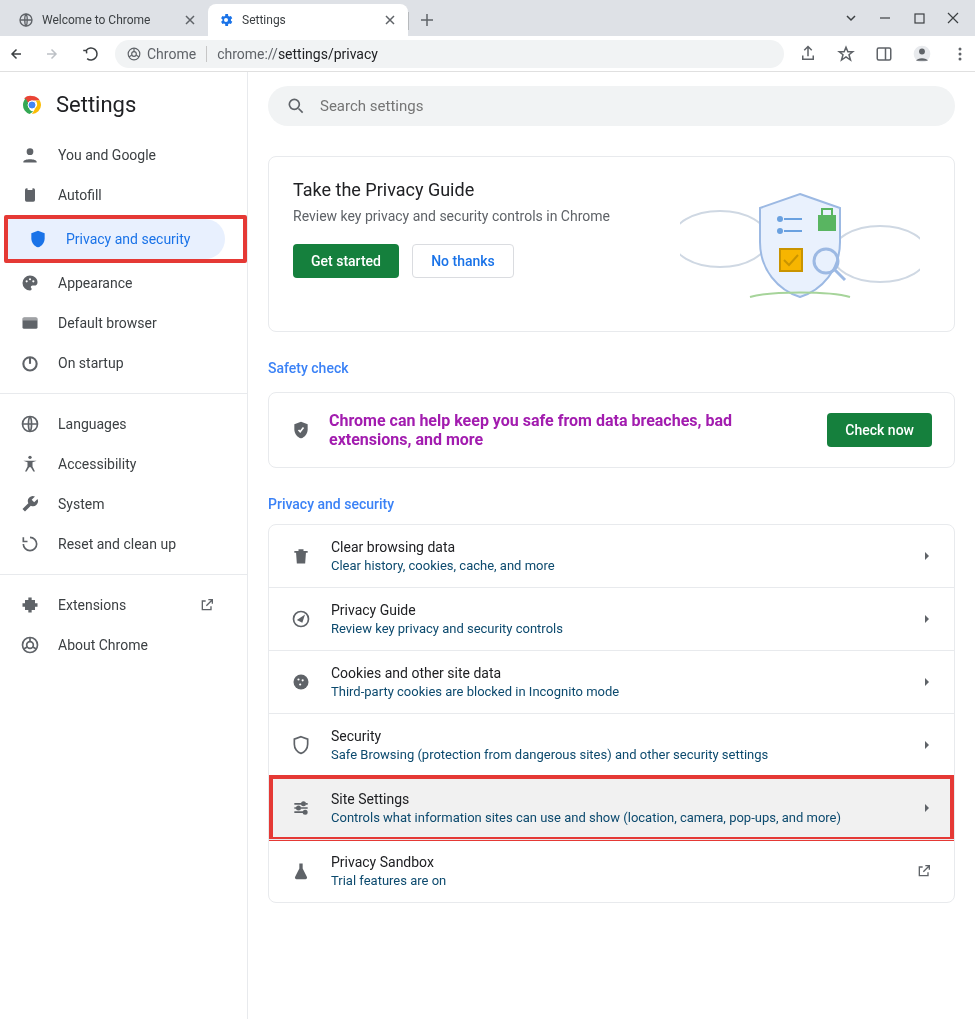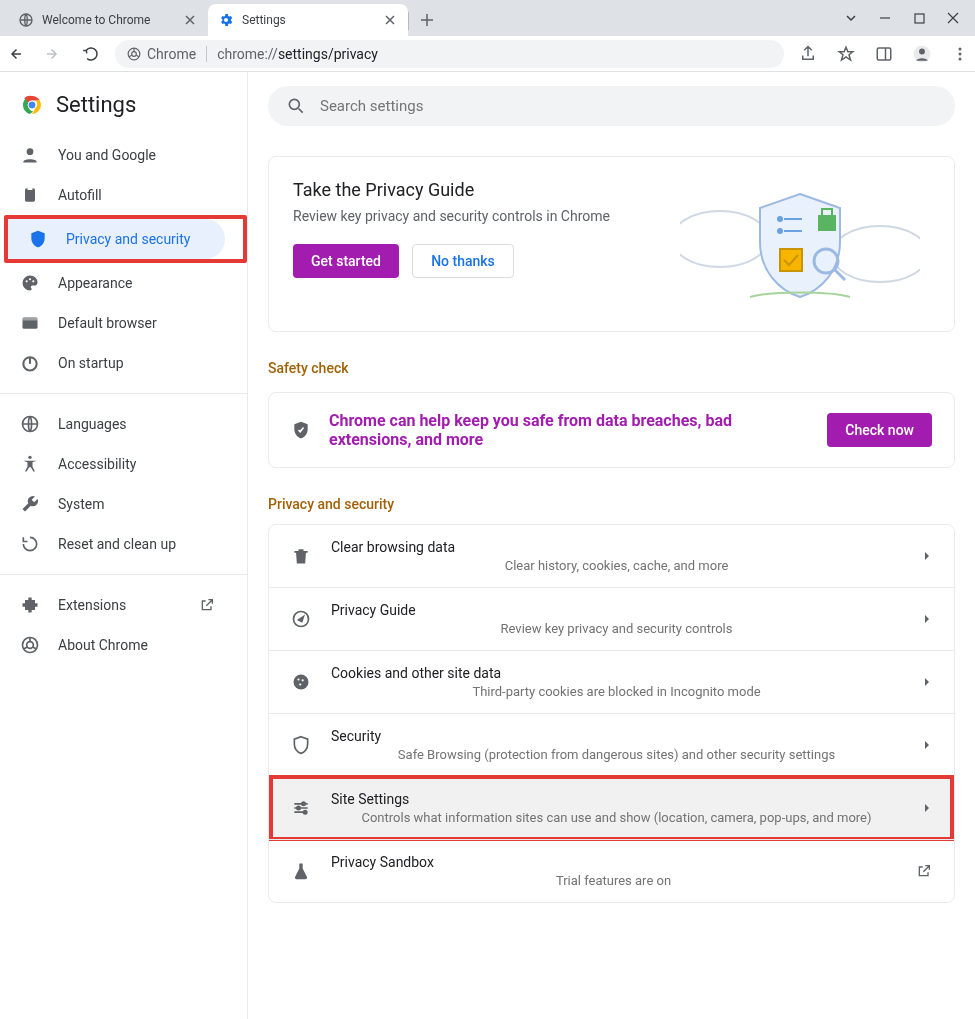--- a/index.html
+++ b/index.html
@@ -45,36 +45,36 @@
   .search-wrap { padding: 14px 0; }
   .search-box { height:40px; border-radius:20px; background:#f1f3f4; display:flex; align-items:center; padding:0 18px; color:#5f6368; gap:14px;}
   .search-box input { border:none; background:transparent; font-size:15px; color:#202124; flex:1; outline:none;}
 
   .card { background:#fff; border:1px solid #e8eaed; border-radius:8px; margin-top: 16px; }
   .privacy-guide-card { display:flex; padding: 22px 24px; gap: 20px;}
   .pg-left { flex:1;}
   .pg-title { font-size:18px; font-weight:400; margin-bottom:8px;}
   .pg-sub { font-size:14px; color:#5f6368; margin-bottom:20px;}
   .btn { display:inline-flex; align-items:center; justify-content:center; height:34px; padding:0 18px; border-radius:4px; font-size:14px; cursor:pointer; font-weight:500;}
-  .btn.primary { background:#a21caf; color:#fff; }
+  .btn.primary { background:#15803d; color:#fff; }
   .btn.secondary { background:#fff; border:1px solid #dadce0; color:#1a73e8; margin-left:10px;}
   .pg-illus { width:260px; display:flex; align-items:center; justify-content:center;}
 
-  .section-label { font-size:14px; color:#a16207; margin-top:28px; font-weight:500;}
+  .section-label { font-size:14px; color:#3b82f6; margin-top:28px; font-weight:500;}
   .safety-row { display:flex; align-items:center; padding:18px 22px; gap:18px;}
   .safety-row .icon { color:#5f6368; width:20px;}
   .safety-row .text { flex:1; font-size:16px; color:#a21caf;font-weight:bold;}
 
   .list-card { margin-top:12px;}
   .row { display:flex; align-items:center; padding:14px 22px; gap:20px; border-top:1px solid #e8eaed; cursor:pointer; position:relative;}
   .row:first-child { border-top:none;}
   .row .icon { width:20px; color:#5f6368;}
   .row .labels { flex:1; }
   .row .labels .t { font-size:14px; color:#202124; margin-bottom:3px;}
-  .row .labels .s { font-size:13px; color:#737373;text-align:center;}
+  .row .labels .s { font-size:13px; color:#0c4a6e;}
   .row .chev { color:#5f6368;}
   .row.highlighted { background:#f1f1f1;}
   .row.hl-border::after{ content:""; position:absolute; inset:-2px 0; border:4px solid #e53935; pointer-events:none;}
 
   svg { display:block; }
 </style>
 </head>
 <body>
 
 <div class="titlebar">

